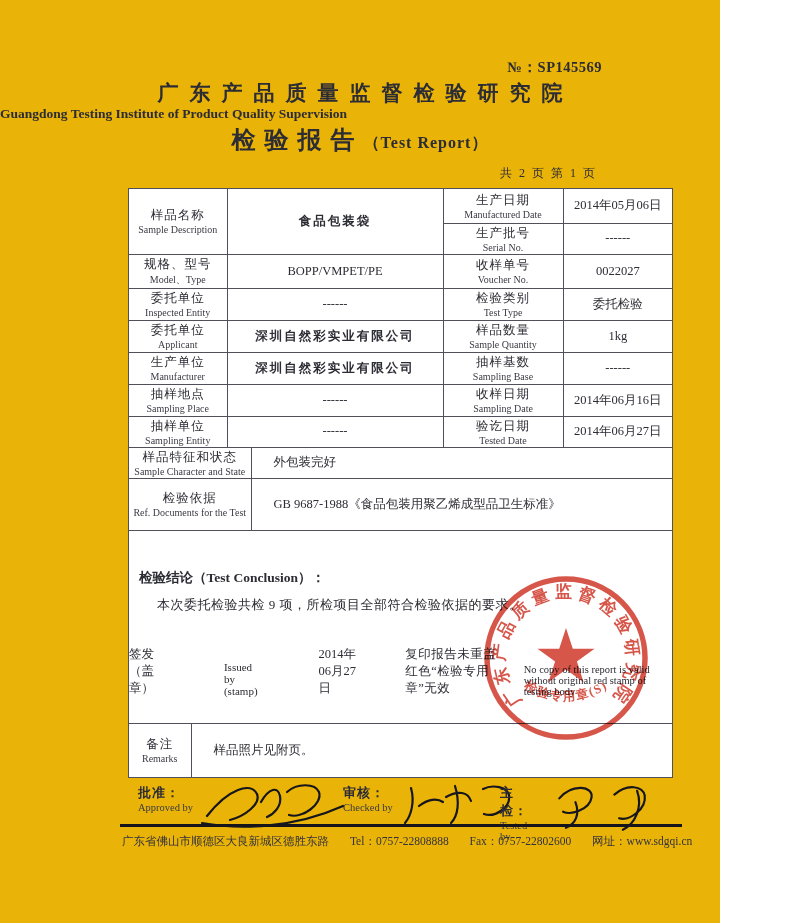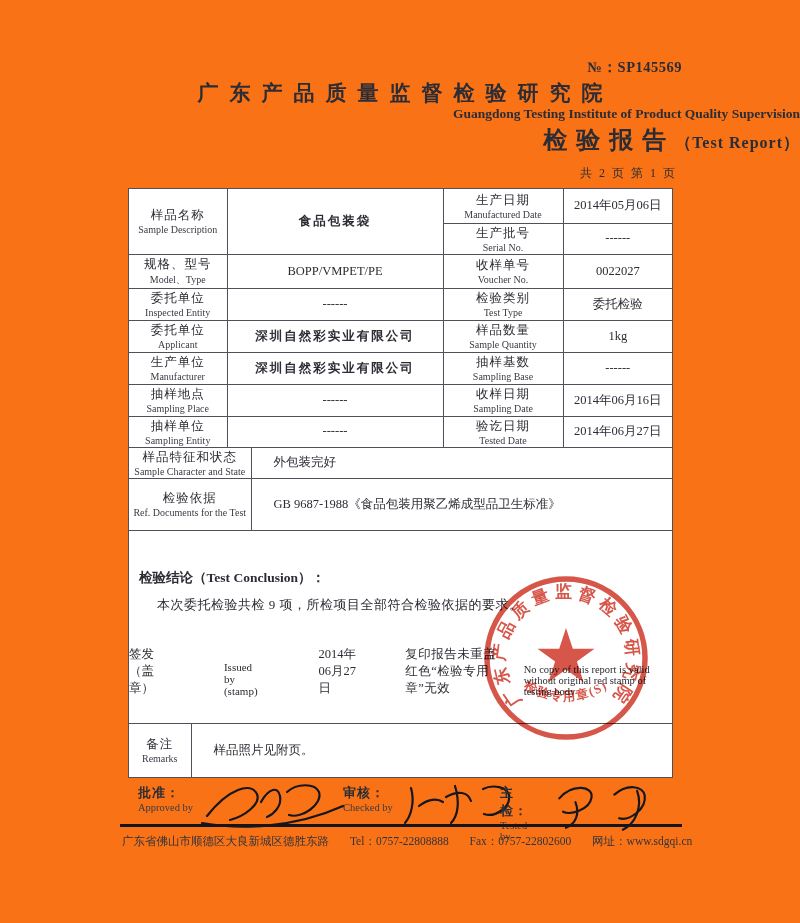--- a/index.html
+++ b/index.html
@@ -1,26 +1,26 @@
 <!DOCTYPE html>
 <html><head>
 <meta charset="utf-8">
 <style>
   * { margin:0; padding:0; box-sizing:border-box; }
   html,body { background:#ffffff; }
   body { font-family:"Liberation Serif","DejaVu Serif",serif; color:#2c2c34; }
-  .page { position:relative; width:800px; height:923px; background:#f97316; overflow:hidden; }
+  .page { position:relative; width:720px; height:923px; background:#eab308; overflow:hidden; }
 
   
   .report-no { position:absolute; top:58px; right:118px; font-size:14.5px; font-weight:bold; letter-spacing:.5px; }
   .inst-cn { position:absolute; top:79px; left:0; width:100%; text-align:center;
              font-size:21px; font-weight:bold; letter-spacing:11px; text-indent:11px; }
-  .inst-en { position:absolute; top:106px; left:0; width:100%; text-align:right;
+  .inst-en { position:absolute; top:106px; left:0; width:100%; text-align:left;
              font-size:13.5px; font-weight:bold; }
-  .rpt-title { position:absolute; top:124px; left:0; width:100%; text-align:right; font-weight:bold; }
+  .rpt-title { position:absolute; top:124px; left:0; width:100%; text-align:center; font-weight:bold; }
   .rpt-title .cn { font-size:24px; letter-spacing:9px; }
   .rpt-title .en { font-size:16px; letter-spacing:1px; }
   .page-ind { position:absolute; top:165px; right:123px; font-size:12px; letter-spacing:2px; }
 
   
   .tbl-wrap { position:absolute; top:188px; left:128px; width:545px; border:1px solid #50505a; background:#fff; }
   table.sec { border-collapse:collapse; width:100%; table-layout:fixed; }
   table.sec + table.sec, .concl, table.sec.remarks { border-top:1px solid #50505a; }
   table.sec td { border-right:1px solid #50505a; vertical-align:middle; padding:1px 4px; }
   table.sec td.noR { border-right:none; }

